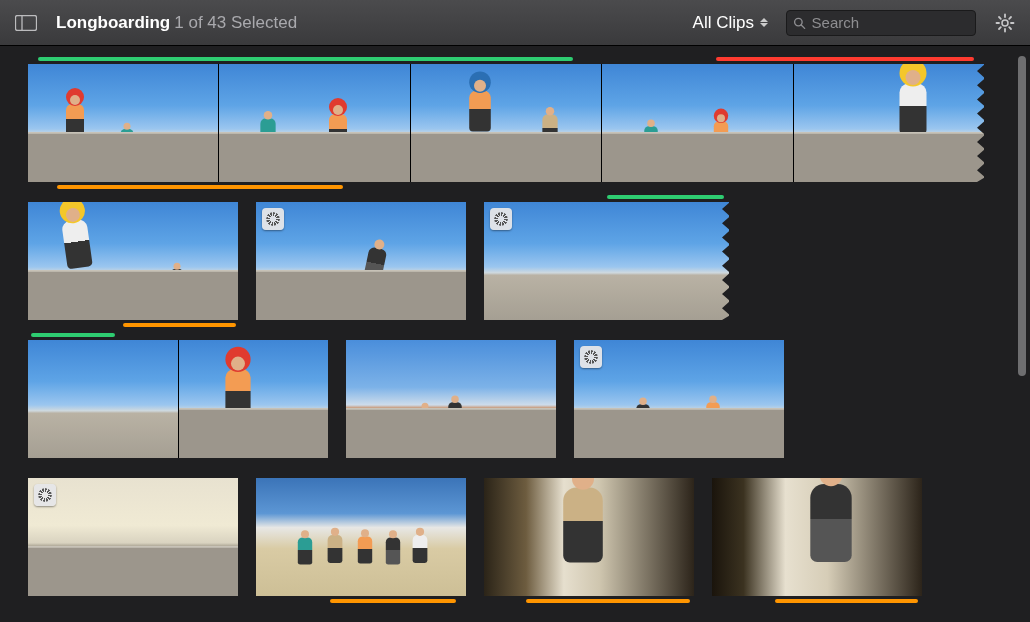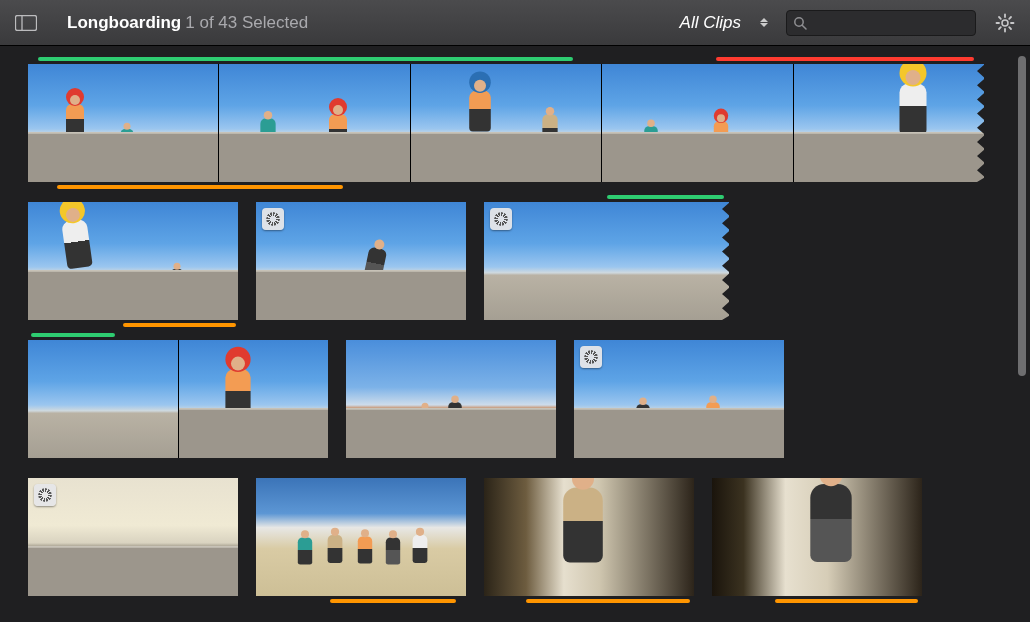--- a/index.html
+++ b/index.html
@@ -24,22 +24,22 @@
   .sidebar-toggle {
     width: 32px; height: 26px;
     display:flex; align-items:center; justify-content:center;
     border-radius:4px;
   }
   .sidebar-toggle svg { display:block; }
   .title { font-size: 17px; font-weight: 600; color:#fff; }
   .subtitle { font-size: 17px; font-weight: 400; color:#a9a9ad; margin-left:4px;}
   .spacer { flex:1; }
   .filter-dd {
-    display:flex; align-items:center; gap:19px; font-size:17px; color:#fff;
-    padding:2px 4px; cursor:default;font-style:italic;
+    display:flex; align-items:center; gap:6px; font-size:17px; color:#fff;
+    padding:2px 4px; cursor:default;
   }
   .filter-dd .chev { display:flex; flex-direction:column; gap:1px;}
   .filter-dd .chev::before,.filter-dd .chev::after{
     content:""; width:0;height:0; border-left:4px solid transparent; border-right:4px solid transparent;
   }
   .filter-dd .chev::before{ border-bottom:4px solid #ccc;}
   .filter-dd .chev::after{ border-top:4px solid #ccc;}
   .search {
     display:flex; align-items:center;
     background:#2c2c2e; border:1px solid #1a1a1b; border-radius:4px;
@@ -144,34 +144,35 @@
 </head>
 <body>
 
 <div class="toolbar">
   <div class="sidebar-toggle">
     <svg width="22" height="16" viewBox="0 0 22 16">
         <rect x="0.5" y="0.5" width="21" height="15" rx="2" fill="none" stroke="#bcbcbe" stroke-width="1.3"></rect>
         <line x1="7" y1="1" x2="7" y2="15" stroke="#bcbcbe" stroke-width="1.3"></line>
       </svg>
   </div>
-  <div style="display:flex;align-items:center;margin-left:11px;">
+  <div style="display:flex;align-items:center;">
     <span class="title">Longboarding</span>
     <span class="subtitle">1 of 43 Selected</span>
   </div>
   <div class="spacer"></div>
   <div class="filter-dd">
     <span>All Clips</span>
     <span class="chev"></span>
   </div>
   <div class="search">
     <svg width="14" height="14" viewBox="0 0 14 14">
         <circle cx="6" cy="6" r="4.2" fill="none" stroke="#8e8e91" stroke-width="1.5"></circle>
         <line x1="9.2" y1="9.2" x2="13" y2="13" stroke="#8e8e91" stroke-width="1.5" stroke-linecap="round"></line>
       </svg>
+    <input type="text" placeholder="Search" style="">
   </div>
   <div class="gear">
     <svg width="20" height="20" viewBox="0 0 20 20">
         <circle cx="10" cy="10" r="3" fill="none" stroke="#c8c8ca" stroke-width="1.5"></circle>
         <g stroke="#c8c8ca" stroke-width="1.8" stroke-linecap="round">
           <line x1="10" y1="1.5" x2="10" y2="4"></line>
           <line x1="10" y1="16" x2="10" y2="18.5"></line>
           <line x1="1.5" y1="10" x2="4" y2="10"></line>
           <line x1="16" y1="10" x2="18.5" y2="10"></line>
           <line x1="4" y1="4" x2="5.8" y2="5.8"></line>

